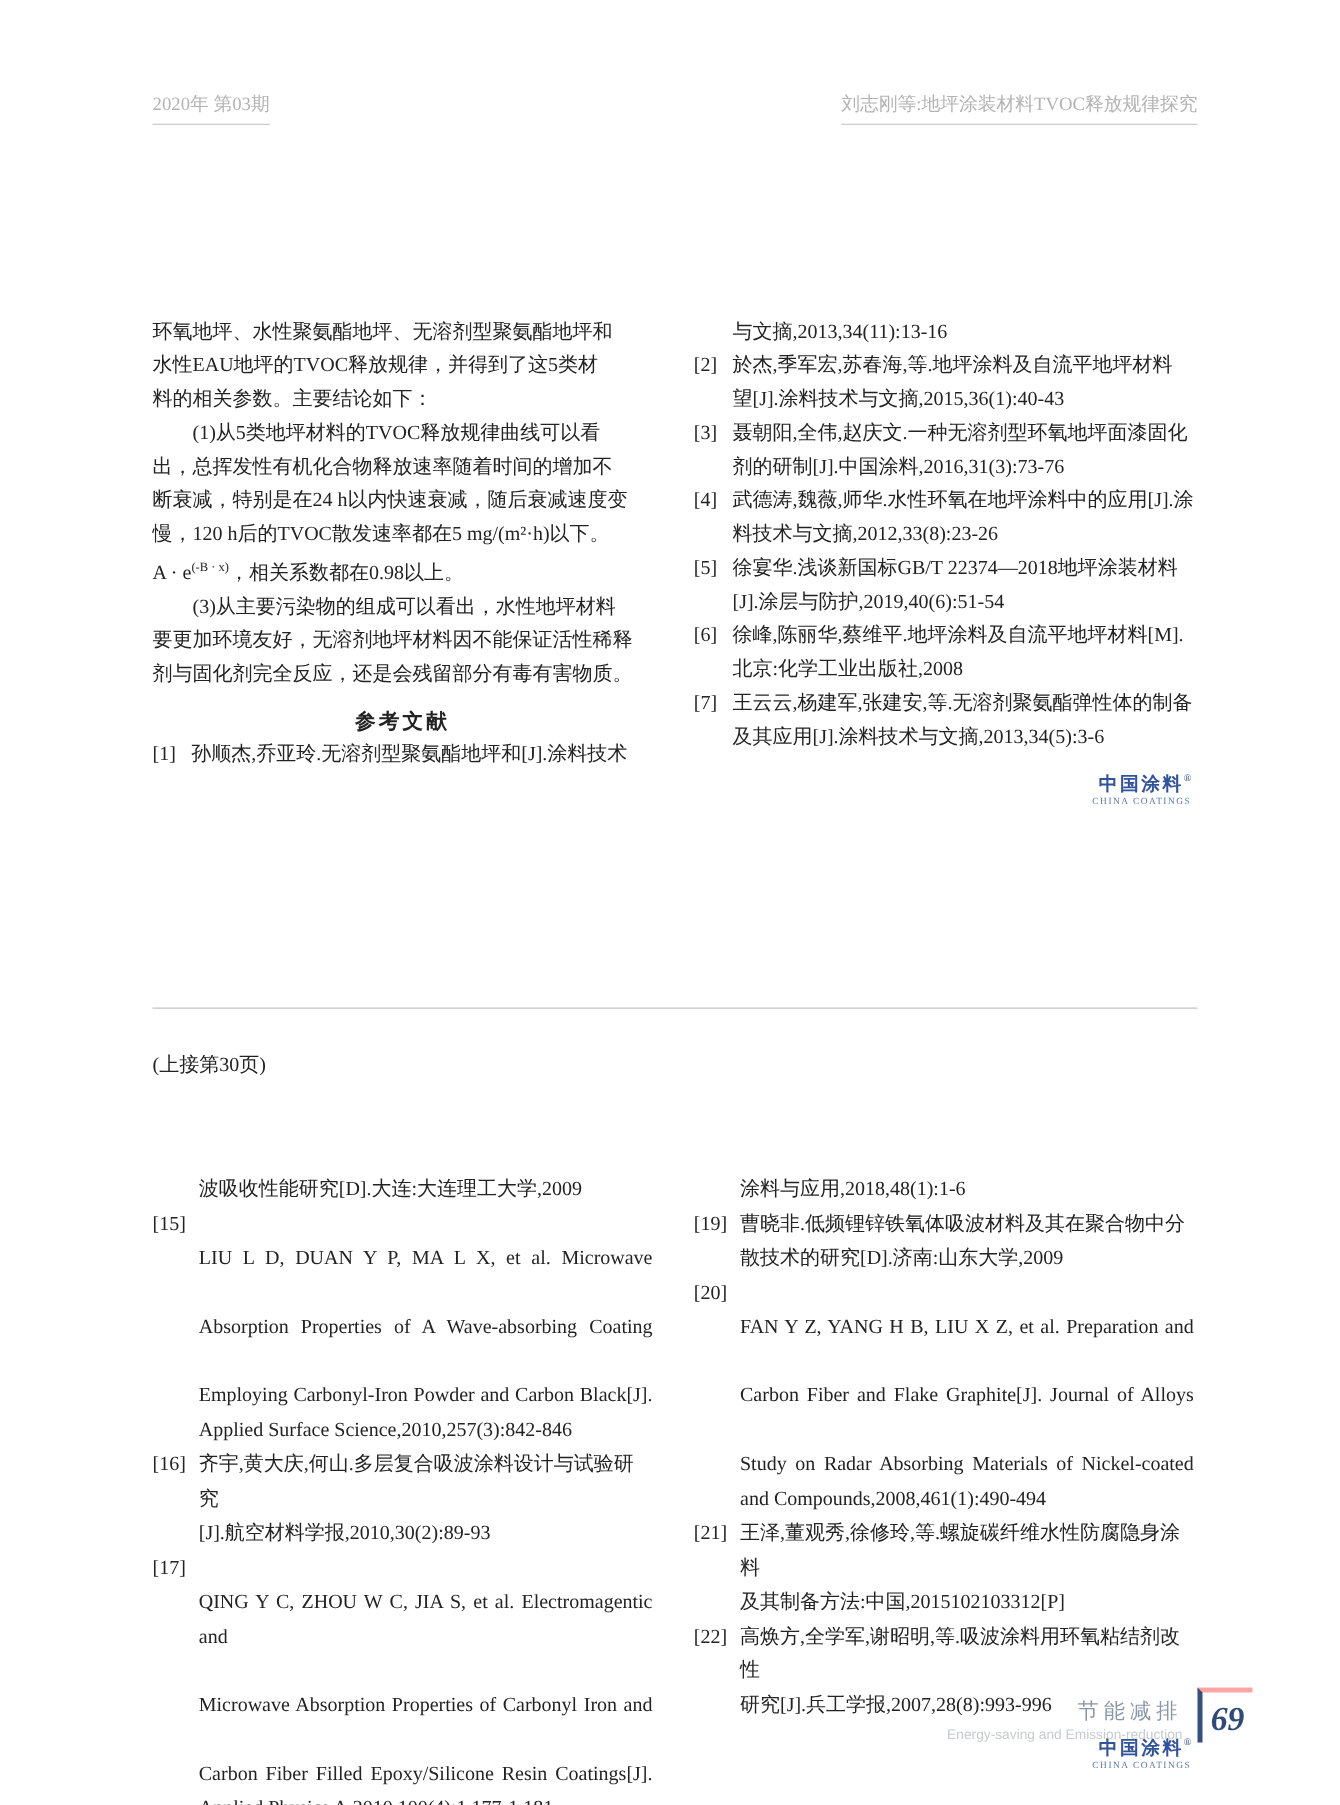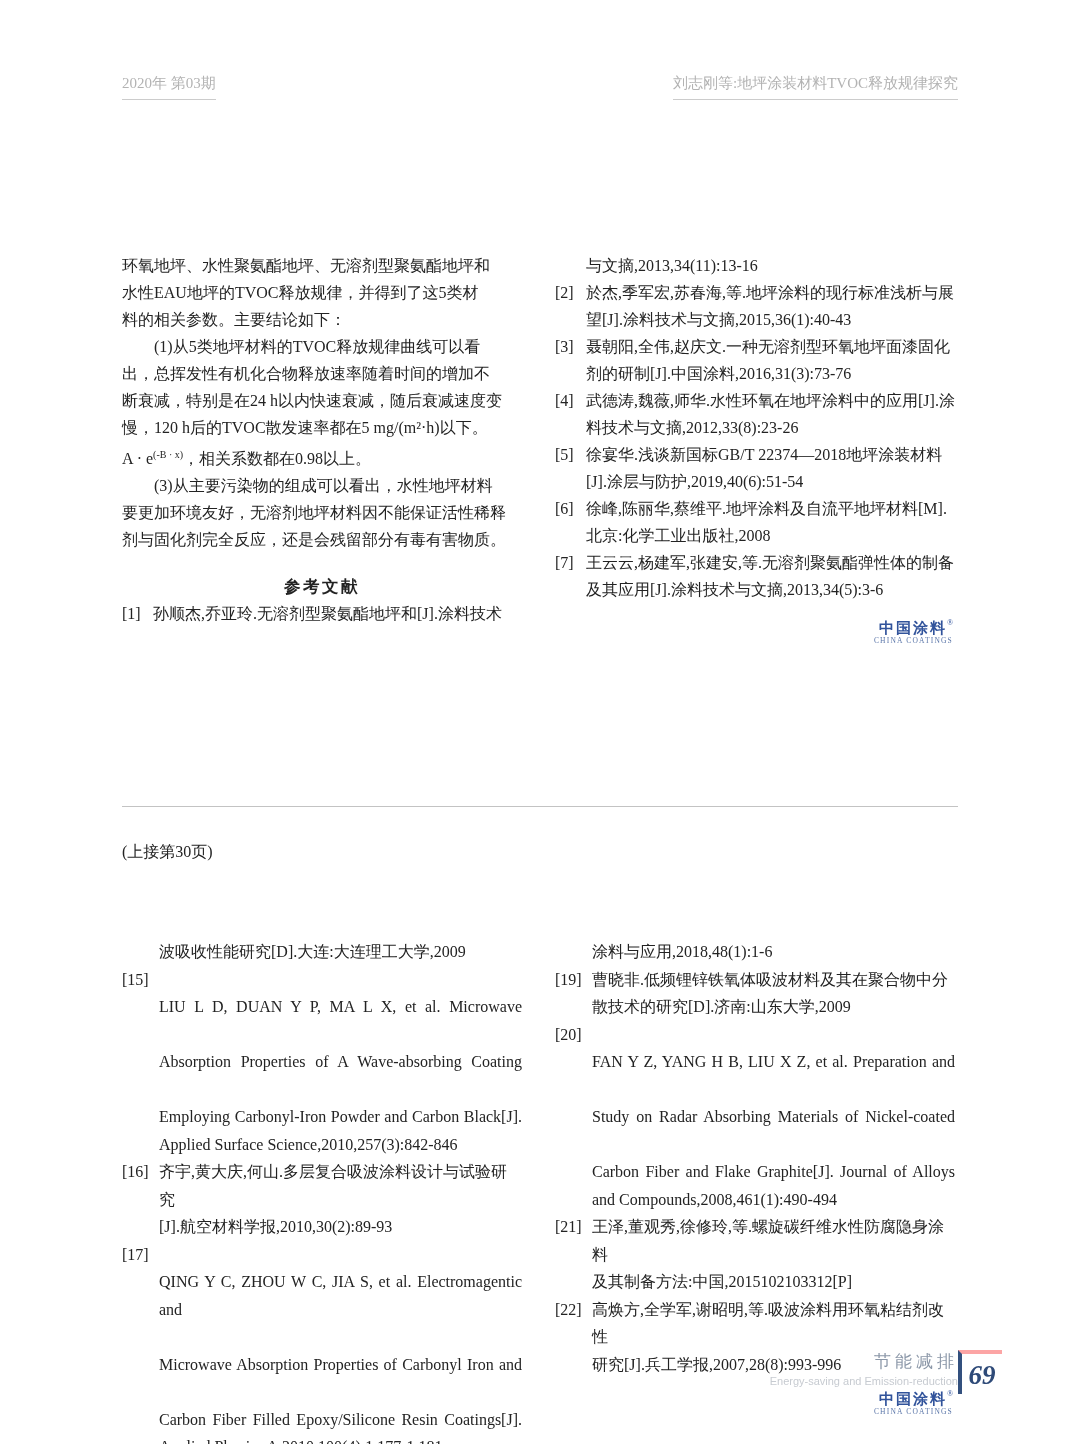--- a/index.html
+++ b/index.html
@@ -34,40 +34,40 @@
   .rline .rlabel { display:inline-block; width:31px; margin-left:-31px; }
   .g36 .rline { padding-left:37px; white-space:normal; }
   .g36 .rline .rlabel { width:37px; margin-left:-37px; }
   .rline.j { white-space:normal; }
   .rline.j .rtext { display:block; text-align:justify; text-align-last:justify; }
 
   .formula-line { white-space:nowrap; }
   .formula-line .sup { font-size:10px; vertical-align:super; }
 
   .ref-heading {
-    margin-top:20px; text-align:center; font-weight:bold;
+    margin-top:10px; text-align:center; font-weight:bold;
     letter-spacing:0.15em; font-size:16.5px;
   }
 
   
   .logo { text-align:right; color:#31539b; line-height:1.1; }
   .logo-top { margin-top:16px; margin-right:2px; }
   .logo-bottom { margin-top:12px; margin-right:2px; }
   .logo .cn { font-size:15px; font-weight:bold; letter-spacing:2px; }
   .logo .mark { font-size:8px; vertical-align:top; letter-spacing:0; }
   .logo .en { font-size:7.5px; letter-spacing:1.2px; color:#5b76a9; }
 
   
   .divider { position:absolute; left:122px; top:806px; width:836px; border-top:1px solid #c3c3c3; }
   .continuation { position:absolute; left:122px; top:842px; font-size:16px; }
 
   
   .footer {
     position:absolute; right:110px; bottom:50px;
-    display:flex; align-items:flex-start; 
+    display:flex; align-items:flex-end; gap:12px;
   }
   .footer-text { text-align:right; }
   .footer-title { font-size:17px; letter-spacing:4px; color:#8b97a8; font-family:"Liberation Sans","DejaVu Sans",sans-serif; }
   .footer-sub { font-size:11px; color:#c7cbd1; margin-top:2px; font-family:"Liberation Sans","DejaVu Sans",sans-serif; }
   .page-num-box {
     width:40px; height:38px;
     border-top:4px solid #fca5a5; border-left:4px solid #33507e;
     display:flex; align-items:center; justify-content:center;
     padding-top:2px;
   }
@@ -127,21 +127,21 @@
     </div>
 
     <div class="col">
       <div>
 
           <div class="rline">
             <span class="rlabel"></span><span class="rtext">与文摘,2013,34(11):13-16</span>
           </div>
 
           <div class="rline">
-            <span class="rlabel">[2]</span><span class="rtext">於杰,季军宏,苏春海,等.地坪涂料的现行标准浅析与展</span>
+            <span class="rlabel">[2]</span><span class="rtext">於杰,季军宏,苏春海,等.地坪涂料及自流平地坪材料</span>
           </div>
 
           <div class="rline">
             <span class="rlabel"></span><span class="rtext">望[J].涂料技术与文摘,2015,36(1):40-43</span>
           </div>
 
           <div class="rline">
             <span class="rlabel">[3]</span><span class="rtext">聂朝阳,全伟,赵庆文.一种无溶剂型环氧地坪面漆固化</span>
           </div>
 
@@ -258,25 +258,25 @@
 
           <div class="rline">
             <span class="rlabel"></span><span class="rtext">散技术的研究[D].济南:山东大学,2009</span>
           </div>
 
           <div class="rline j">
             <span class="rlabel">[20]</span><span class="rtext">FAN Y Z, YANG H B, LIU X Z, et al. Preparation and</span>
           </div>
 
           <div class="rline j">
+            <span class="rlabel"></span><span class="rtext">Carbon Fiber and Flake Graphite[J]. Journal of Alloys</span>
+          </div>
+
+          <div class="rline j">
             <span class="rlabel"></span><span class="rtext">Study on Radar Absorbing Materials of Nickel-coated</span>
-          </div>
-
-          <div class="rline j">
-            <span class="rlabel"></span><span class="rtext">Carbon Fiber and Flake Graphite[J]. Journal of Alloys</span>
           </div>
 
           <div class="rline">
             <span class="rlabel"></span><span class="rtext">and Compounds,2008,461(1):490-494</span>
           </div>
 
           <div class="rline">
             <span class="rlabel">[21]</span><span class="rtext">王泽,董观秀,徐修玲,等.螺旋碳纤维水性防腐隐身涂料</span>
           </div>
 

